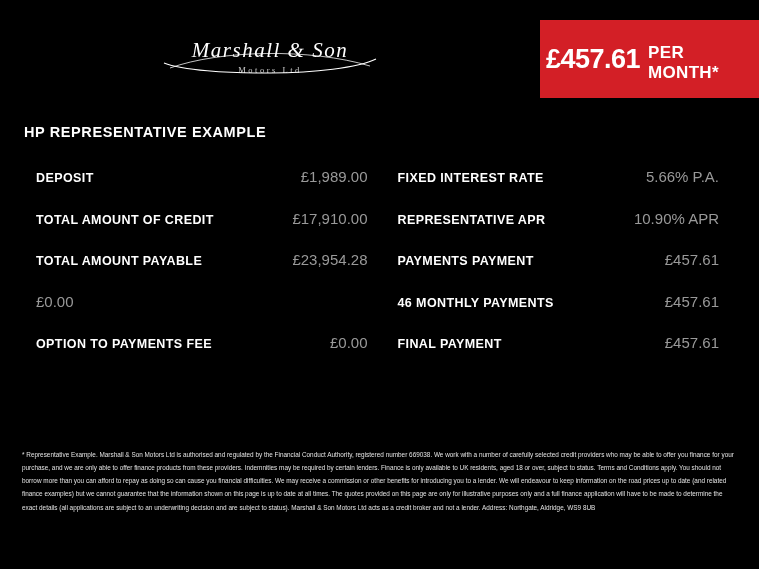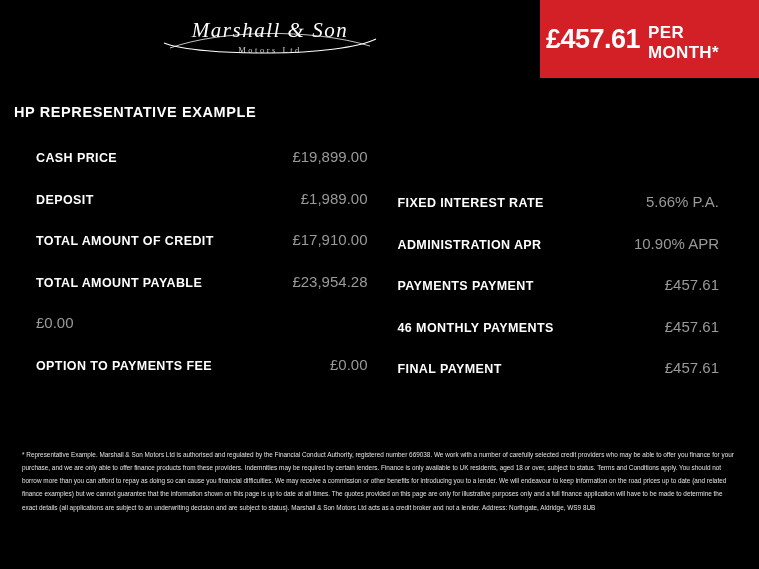--- a/index.html
+++ b/index.html
@@ -15,20 +15,21 @@
     color: #ffffff;
     overflow: hidden;
   }
 
   
   .header {
     display: flex;
     height: 78px;
     width: 100%;
     background: #bef264;
+    margin-top: 20px;
   }
   .brand-block {
     width: 540px;
     background: #000000;
     display: flex;
     align-items: center;
     justify-content: center;
     position: relative;
   }
   .logo {
@@ -81,35 +82,35 @@
     color: #ffffff;
     letter-spacing: 0.3px;
     padding-top: 7px;
   }
 
   
   .section-title {
     font-size: 14.5px;
     font-weight: bold;
     letter-spacing: 0.6px;
-    padding: 26px 0 0 14px;
+    padding: 26px 0 0 24px;
     color: #ffffff;
   }
 
   
   .table-wrap {
     display: flex;
     padding: 28px 18px 0 18px;
   }
   .col {
     width: 50%;
     padding: 0 8px;
   }
   .col.left { padding-left: 18px; padding-right: 12px; }
-  .col.right { padding-left: 18px; padding-right: 22px; margin-top: 45px; }
+  .col.right { padding-left: 18px; padding-right: 22px; }
   .row {
     display: flex;
     justify-content: space-between;
     align-items: baseline;
     height: 41.5px;
   }
   .row-label {
     font-size: 12.5px;
     font-weight: bold;
     letter-spacing: 0.4px;
@@ -154,24 +155,20 @@
     <span class="price-amount">£457.61</span>
     <span class="price-period">PER MONTH*</span>
   </div>
 </div>
 
 <div class="section-title">HP REPRESENTATIVE EXAMPLE</div>
 
 <div class="table-wrap">
   <div class="col left">
     <div class="row">
-      <span class="row-label">CASH PRICE</span>
-      <span class="row-value">£19,899.00</span>
-    </div>
-    <div class="row">
       <span class="row-label">DEPOSIT</span>
       <span class="row-value">£1,989.00</span>
     </div>
     <div class="row">
       <span class="row-label">TOTAL AMOUNT OF CREDIT</span>
       <span class="row-value">£17,910.00</span>
     </div>
     <div class="row">
       <span class="row-label">TOTAL AMOUNT PAYABLE</span>
       <span class="row-value">£23,954.28</span>
@@ -183,21 +180,21 @@
       <span class="row-label">OPTION TO PAYMENTS FEE</span>
       <span class="row-value">£0.00</span>
     </div>
   </div>
   <div class="col right">
     <div class="row">
       <span class="row-label">FIXED INTEREST RATE</span>
       <span class="row-value">5.66% P.A.</span>
     </div>
     <div class="row">
-      <span class="row-label">ADMINISTRATION APR</span>
+      <span class="row-label">REPRESENTATIVE APR</span>
       <span class="row-value">10.90% APR</span>
     </div>
     <div class="row">
       <span class="row-label">PAYMENTS PAYMENT</span>
       <span class="row-value">£457.61</span>
     </div>
     <div class="row">
       <span class="row-label">46 MONTHLY PAYMENTS</span>
       <span class="row-value">£457.61</span>
     </div>

